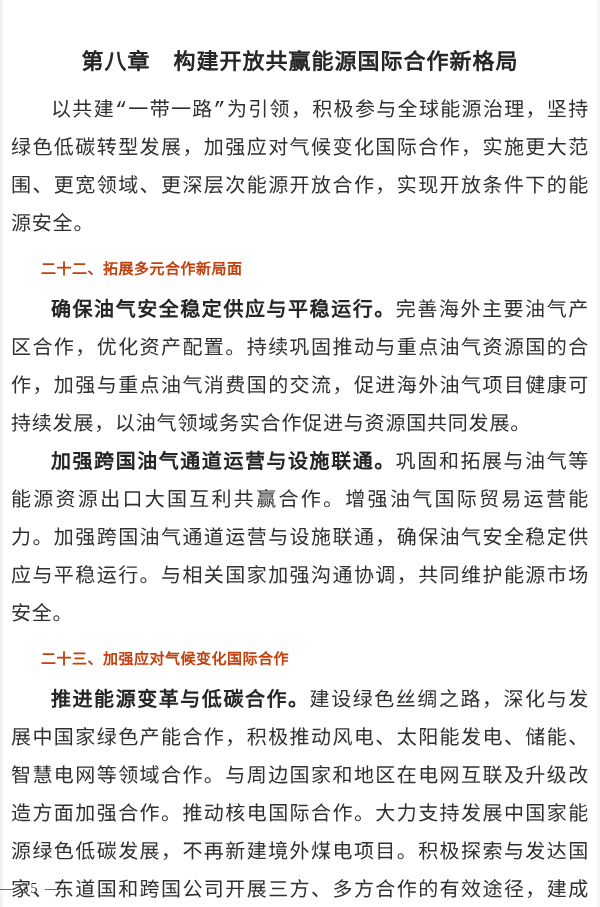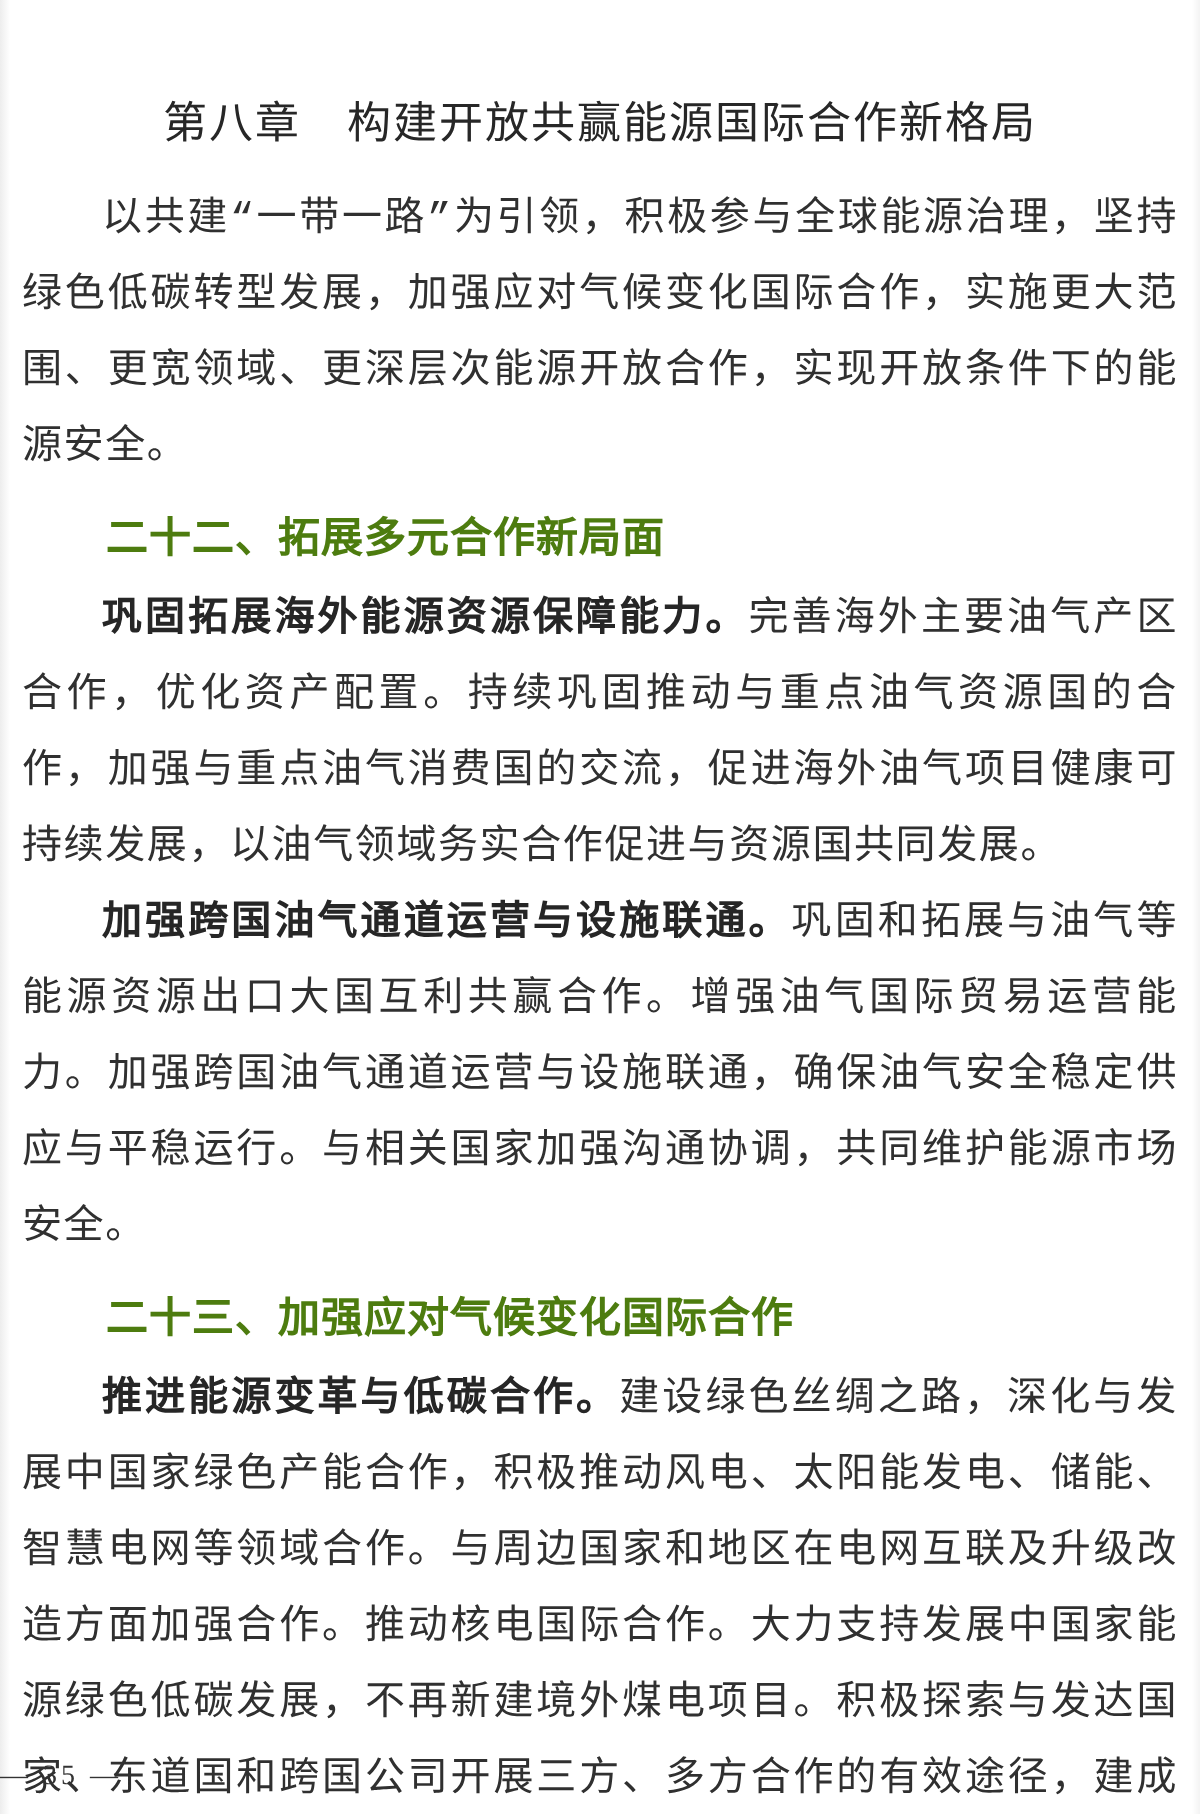--- a/index.html
+++ b/index.html
@@ -35,35 +35,35 @@
     background: linear-gradient(to left, #f3f3f3, rgba(255,255,255,0));
     pointer-events: none;
   }
   .content {
     padding: 46px 11px 0 11px;
   }
   h1.chapter-title {
     margin: 0 0 14px 0;
     text-align: center;
     font-family: "Liberation Sans", "DejaVu Sans", sans-serif;
-    font-weight: 400;
+    font-weight: 700;
     font-size: 22px;
     line-height: 32px;
     letter-spacing: 1px;
     color: #272727;
   }
   h2.sec-heading {
     margin: 6px 0 4px 0;
-    font-family: Liberation Serif, serif;
+    font-family: Liberation Sans, sans-serif;
     font-weight: 700;
-    font-size: 21px;
+    font-size: 15px;
     line-height: 38px;
     letter-spacing: 0.5px;
     text-indent: 2em;
-    color: #4d7c0f;
+    color: #c2410c;
   }
   p.para {
     margin: 0;
     font-size: 20px;
     line-height: 38px;
     letter-spacing: 0.8px;
     text-align: justify;
     text-justify: inter-character;
     text-indent: 2em;
     color: #303030;
@@ -86,21 +86,21 @@
 </style>
 </head>
 <body>
 
 <div class="page">
   <div class="content">
     <h1 class="chapter-title">第八章　构建开放共赢能源国际合作新格局</h1>
     <div>
         <p class="para">以共建“一带一路”为引领，积极参与全球能源治理，坚持绿色低碳转型发展，加强应对气候变化国际合作，实施更大范围、更宽领域、更深层次能源开放合作，实现开放条件下的能源安全。</p>
         <h2 class="sec-heading">二十二、拓展多元合作新局面</h2>
-        <p class="para"><span class="lead">巩固拓展海外能源资源保障能力。</span>完善海外主要油气产区合作，优化资产配置。持续巩固推动与重点油气资源国的合作，加强与重点油气消费国的交流，促进海外油气项目健康可持续发展，以油气领域务实合作促进与资源国共同发展。</p>
+        <p class="para"><span class="lead">确保油气安全稳定供应与平稳运行。</span>完善海外主要油气产区合作，优化资产配置。持续巩固推动与重点油气资源国的合作，加强与重点油气消费国的交流，促进海外油气项目健康可持续发展，以油气领域务实合作促进与资源国共同发展。</p>
         <p class="para"><span class="lead">加强跨国油气通道运营与设施联通。</span>巩固和拓展与油气等能源资源出口大国互利共赢合作。增强油气国际贸易运营能力。加强跨国油气通道运营与设施联通，确保油气安全稳定供应与平稳运行。与相关国家加强沟通协调，共同维护能源市场安全。</p>
         <h2 class="sec-heading">二十三、加强应对气候变化国际合作</h2>
         <p class="para"><span class="lead">推进能源变革与低碳合作。</span>建设绿色丝绸之路，深化与发展中国家绿色产能合作，积极推动风电、太阳能发电、储能、智慧电网等领域合作。与周边国家和地区在电网互联及升级改造方面加强合作。推动核电国际合作。大力支持发展中国家能源绿色低碳发展，不再新建境外煤电项目。积极探索与发达国家、东道国和跨国公司开展三方、多方合作的有效途径，建成一批经济效益</p>
       </div>
   </div>
   <div class="footer">
     <span>— 35 —</span>
   </div>
 </div>
 

